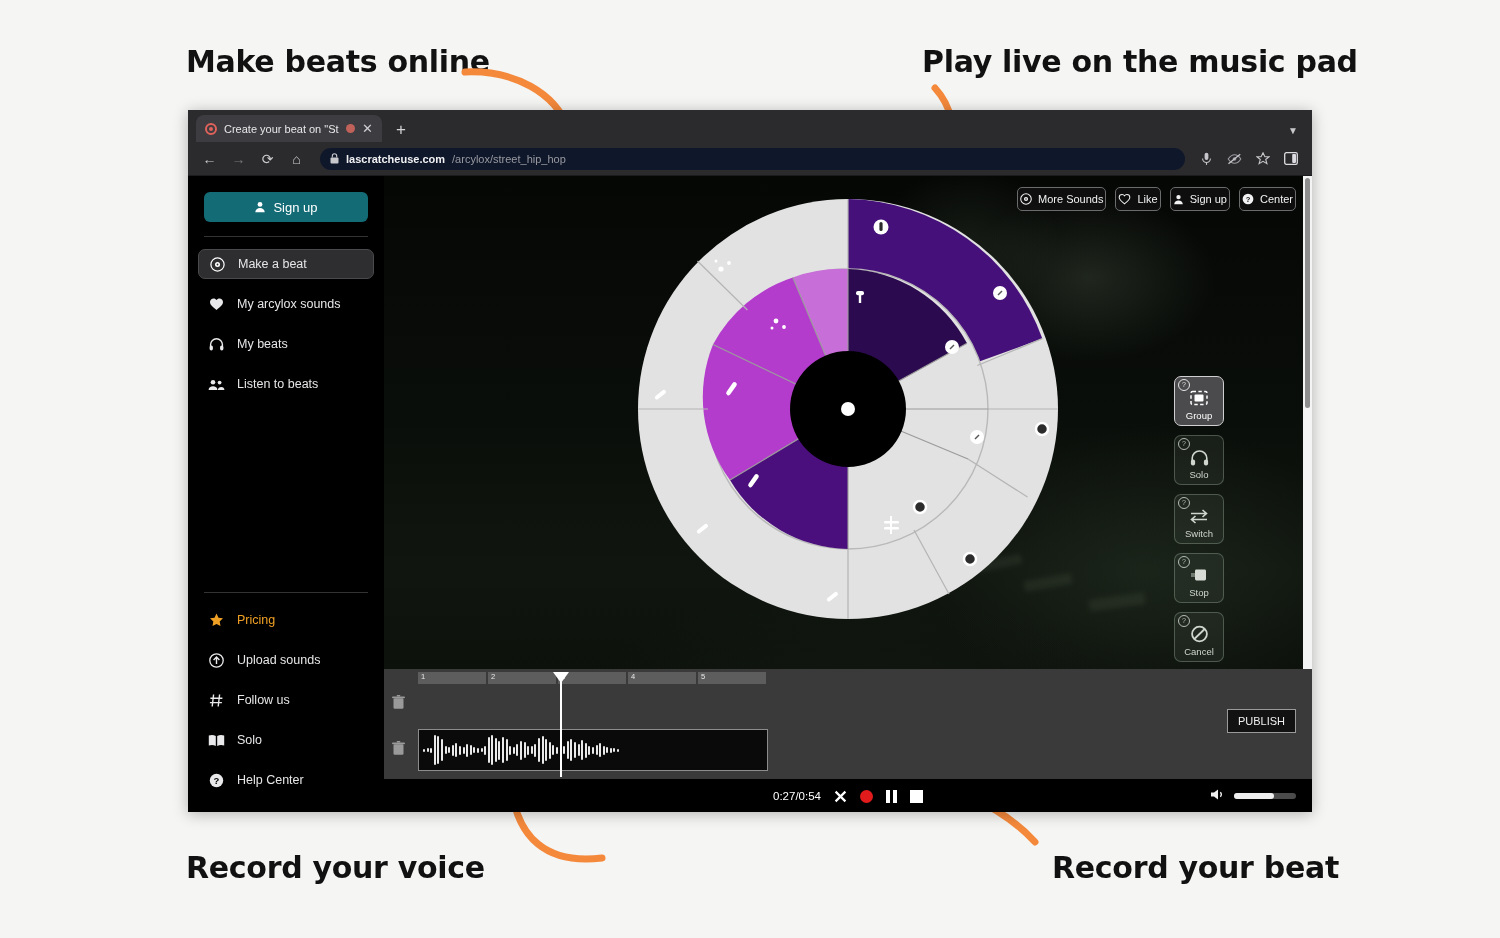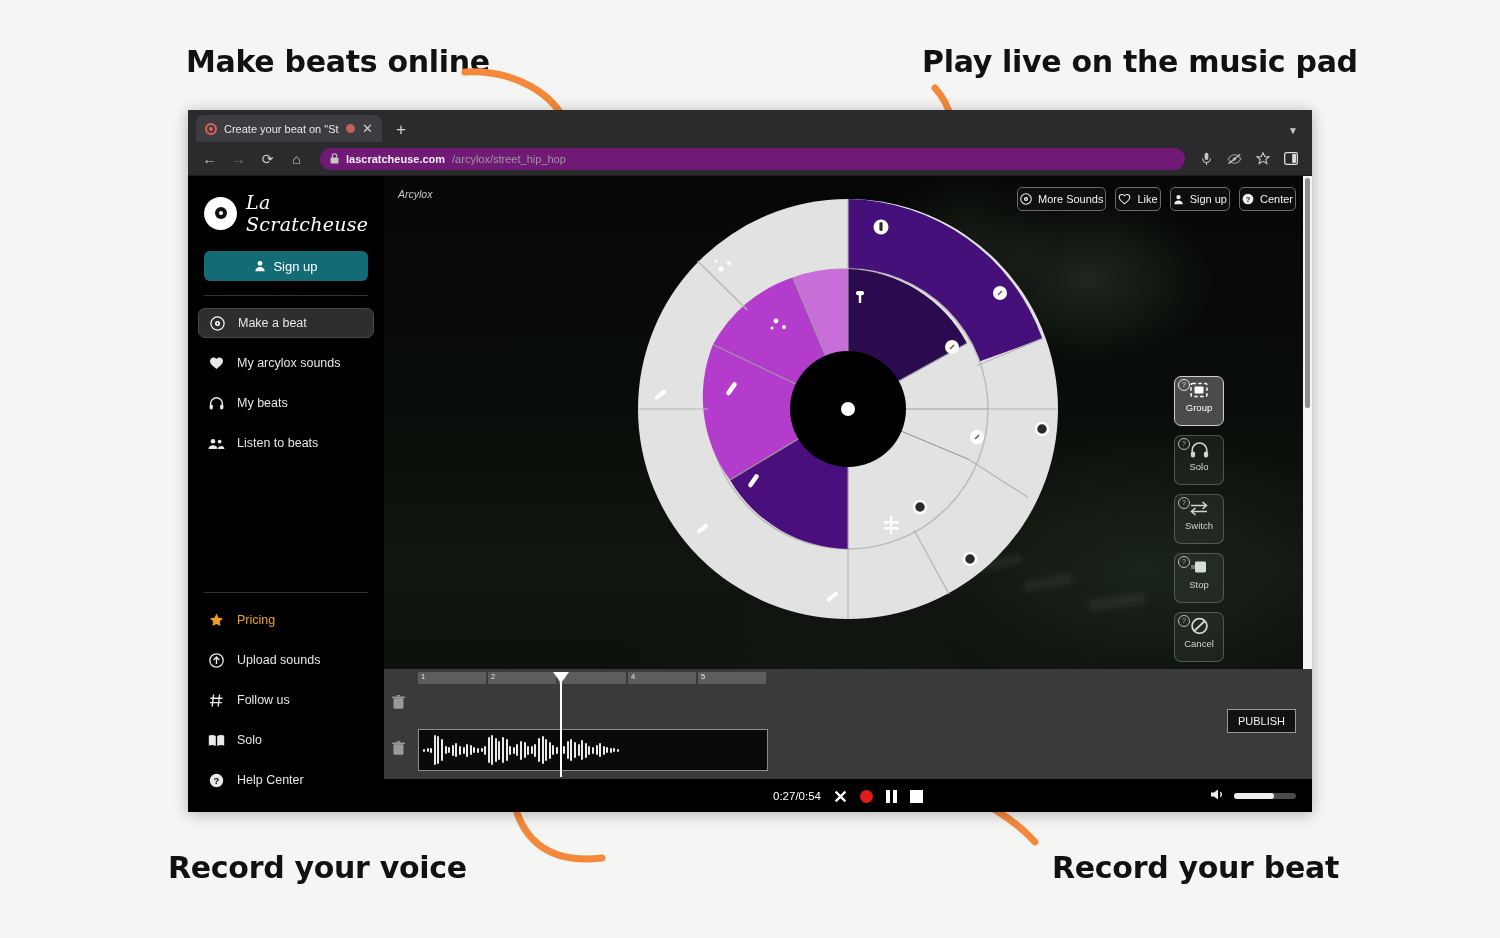--- a/index.html
+++ b/index.html
@@ -15,21 +15,21 @@
     position:absolute;
     font-family:"DejaVu Sans",sans-serif;
     font-weight:bold;
     color:#111;
     font-size:30px;
     letter-spacing:-0.3px;
     white-space:nowrap;
   }
   .annot-tl{left:186px;top:44px;}
   .annot-tr{left:922px;top:44px;}
-  .annot-bl{left:168px;top:850px;}
+  .annot-bl{left:186px;top:850px;}
   .annot-br{left:1052px;top:850px;}
   .arrow{position:absolute;pointer-events:none;}
 
   
   .window{
     position:absolute;left:188px;top:110px;width:1124px;height:702px;
     background:#000;overflow:hidden;
     box-shadow:0 2px 14px rgba(0,0,0,.28);
   }
   
@@ -58,21 +58,21 @@
   .tab-chevron{position:absolute;right:14px;bottom:6px;color:#c9c9cc;font-size:10px;}
 
   
   .urlbar{
     height:33px;background:#2b2b2e;display:flex;align-items:center;
     padding:0 14px;gap:14px;border-bottom:1px solid #1b1b1d;
   }
   .navbtn{color:#cdcdd0;font-size:14px;line-height:1;width:15px;text-align:center;}
   .navbtn.dim{color:#77777c;}
   .omnibox{
-    flex:1 1 auto;height:22px;background:#701a75;border-radius:11px;
+    flex:1 1 auto;height:22px;background:#0f172a;border-radius:11px;
     display:flex;align-items:center;padding:0 10px;gap:7px;
     margin-left:2px;
   }
   .omnibox .host{color:#f1f1f3;font-size:11px;font-weight:bold;}
   .omnibox .path{color:#9a9aa0;font-size:11px;}
   .tb-icons{display:flex;align-items:center;gap:13px;}
   .tb-ic{width:15px;height:15px;color:#c6c6ca;display:flex;align-items:center;justify-content:center;}
 
   
   .app{position:relative;height:637px;background:#000;display:flex;}
@@ -129,21 +129,21 @@
   }
 
   
   .wheel-wrap{position:absolute;left:50%;top:235px;transform:translate(-50%,-50%);}
   
   .rail{position:absolute;right:88px;top:200px;display:flex;flex-direction:column;gap:9px;}
   .railbtn{
     width:50px;height:50px;border-radius:7px;border:1px solid rgba(170,185,170,.35);
     background:rgba(90,100,88,.18);position:relative;
     display:flex;flex-direction:column;align-items:center;justify-content:flex-end;
-    padding-bottom:12px;box-sizing:border-box;color:#cfd6cd;font-size:9.5px;
+    padding-bottom:4px;box-sizing:border-box;color:#cfd6cd;font-size:9.5px;
   }
   .railbtn.on{background:#4b4b4d;border-color:#cfcfd1;color:#fff;}
   .railbtn .q{
     position:absolute;left:3px;top:2px;width:10px;height:10px;border-radius:50%;
     border:1px solid currentColor;font-size:7px;line-height:9px;text-align:center;opacity:.85;
   }
   .railbtn .gl{margin-bottom:2px;display:flex;align-items:center;justify-content:center;height:20px;}
 
   
   .timeline{
@@ -275,26 +275,20 @@
             <rect x="0.7" y="0.7" width="12.6" height="11.6" rx="1.6" stroke="#dcdce0" stroke-width="1.3" fill="none"></rect>
             <rect x="8.2" y="2.1" width="3.8" height="8.8" rx="0.8" fill="#dcdce0"></rect>
           </svg>
       </span>
     </div>
   </div>
 
   <div class="app">
 
     <div class="sidebar">
-      <div class="logo">
-        <span class="logo-disc">
-            <i></i>
-          </span>
-        <span class="logo-word">La Scratcheuse</span>
-      </div>
 
       <div class="signup-btn">
         <svg width="12" height="12" viewBox="0 0 12 12">
             <circle cx="6" cy="3.4" r="2.4" fill="#fff"></circle>
             <path d="M1.3 11.3c0-2.6 2.1-4.2 4.7-4.2s4.7 1.6 4.7 4.2Z" fill="#fff"></path>
           </svg>
         <span>Sign up</span>
       </div>
 
       <div class="sb-divider"></div>
@@ -395,21 +389,20 @@
       </div>
     </div>
 
     <div class="stage">
       <div class="stage-bg"></div>
       <div class="bench" style="left:64%;top:60%;width:44px;height:10px;transform:rotate(-12deg);"></div>
       <div class="bench" style="left:69%;top:63%;width:48px;height:11px;transform:rotate(-10deg);"></div>
       <div class="bench" style="left:76%;top:66%;width:56px;height:12px;transform:rotate(-8deg);"></div>
 
       <div class="stage-head">
-        <div class="track-artist">Arcylox</div>
       </div>
 
       <div class="topbtns">
         <div class="topbtn">
           <svg width="12" height="12" viewBox="0 0 15 15">
               <circle cx="7.5" cy="7.5" r="6.6" stroke="#f2f2f4" stroke-width="1.3" fill="none"></circle>
               <circle cx="7.5" cy="7.5" r="2.6" fill="#f2f2f4"></circle>
               <circle cx="7.5" cy="7.5" r="0.9" fill="#111"></circle>
             </svg>
           <span>More Sounds</span>

